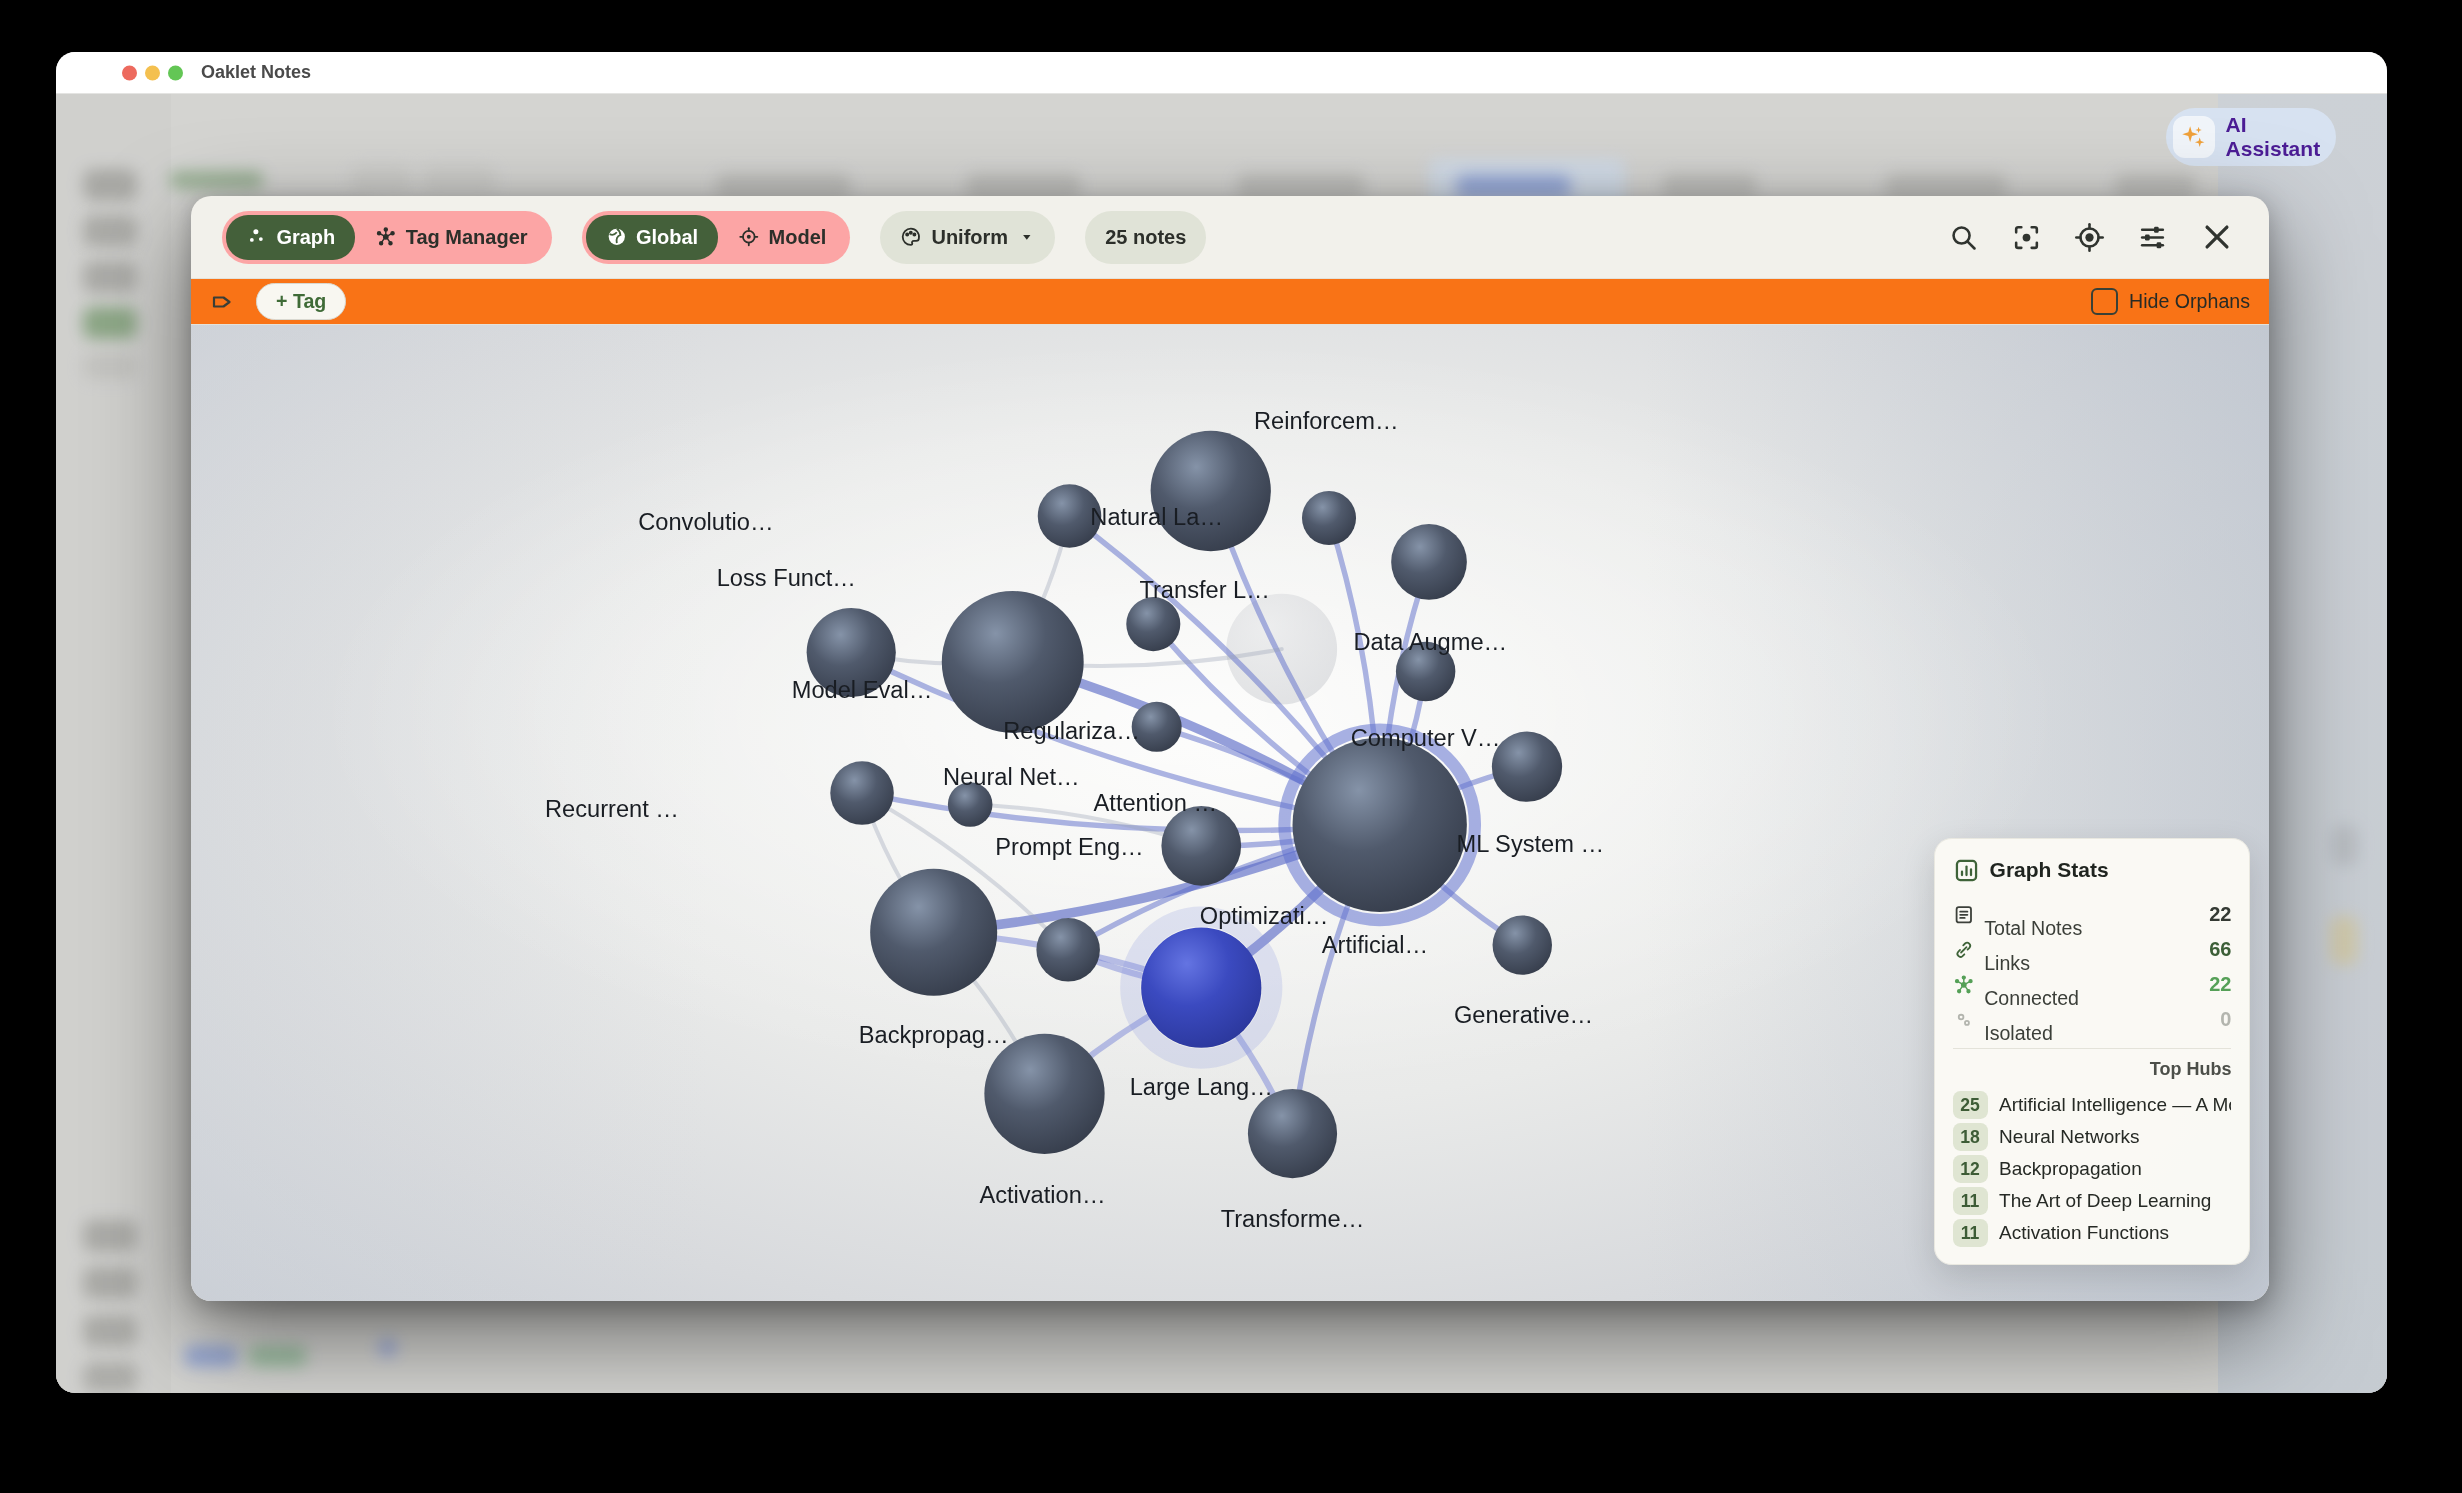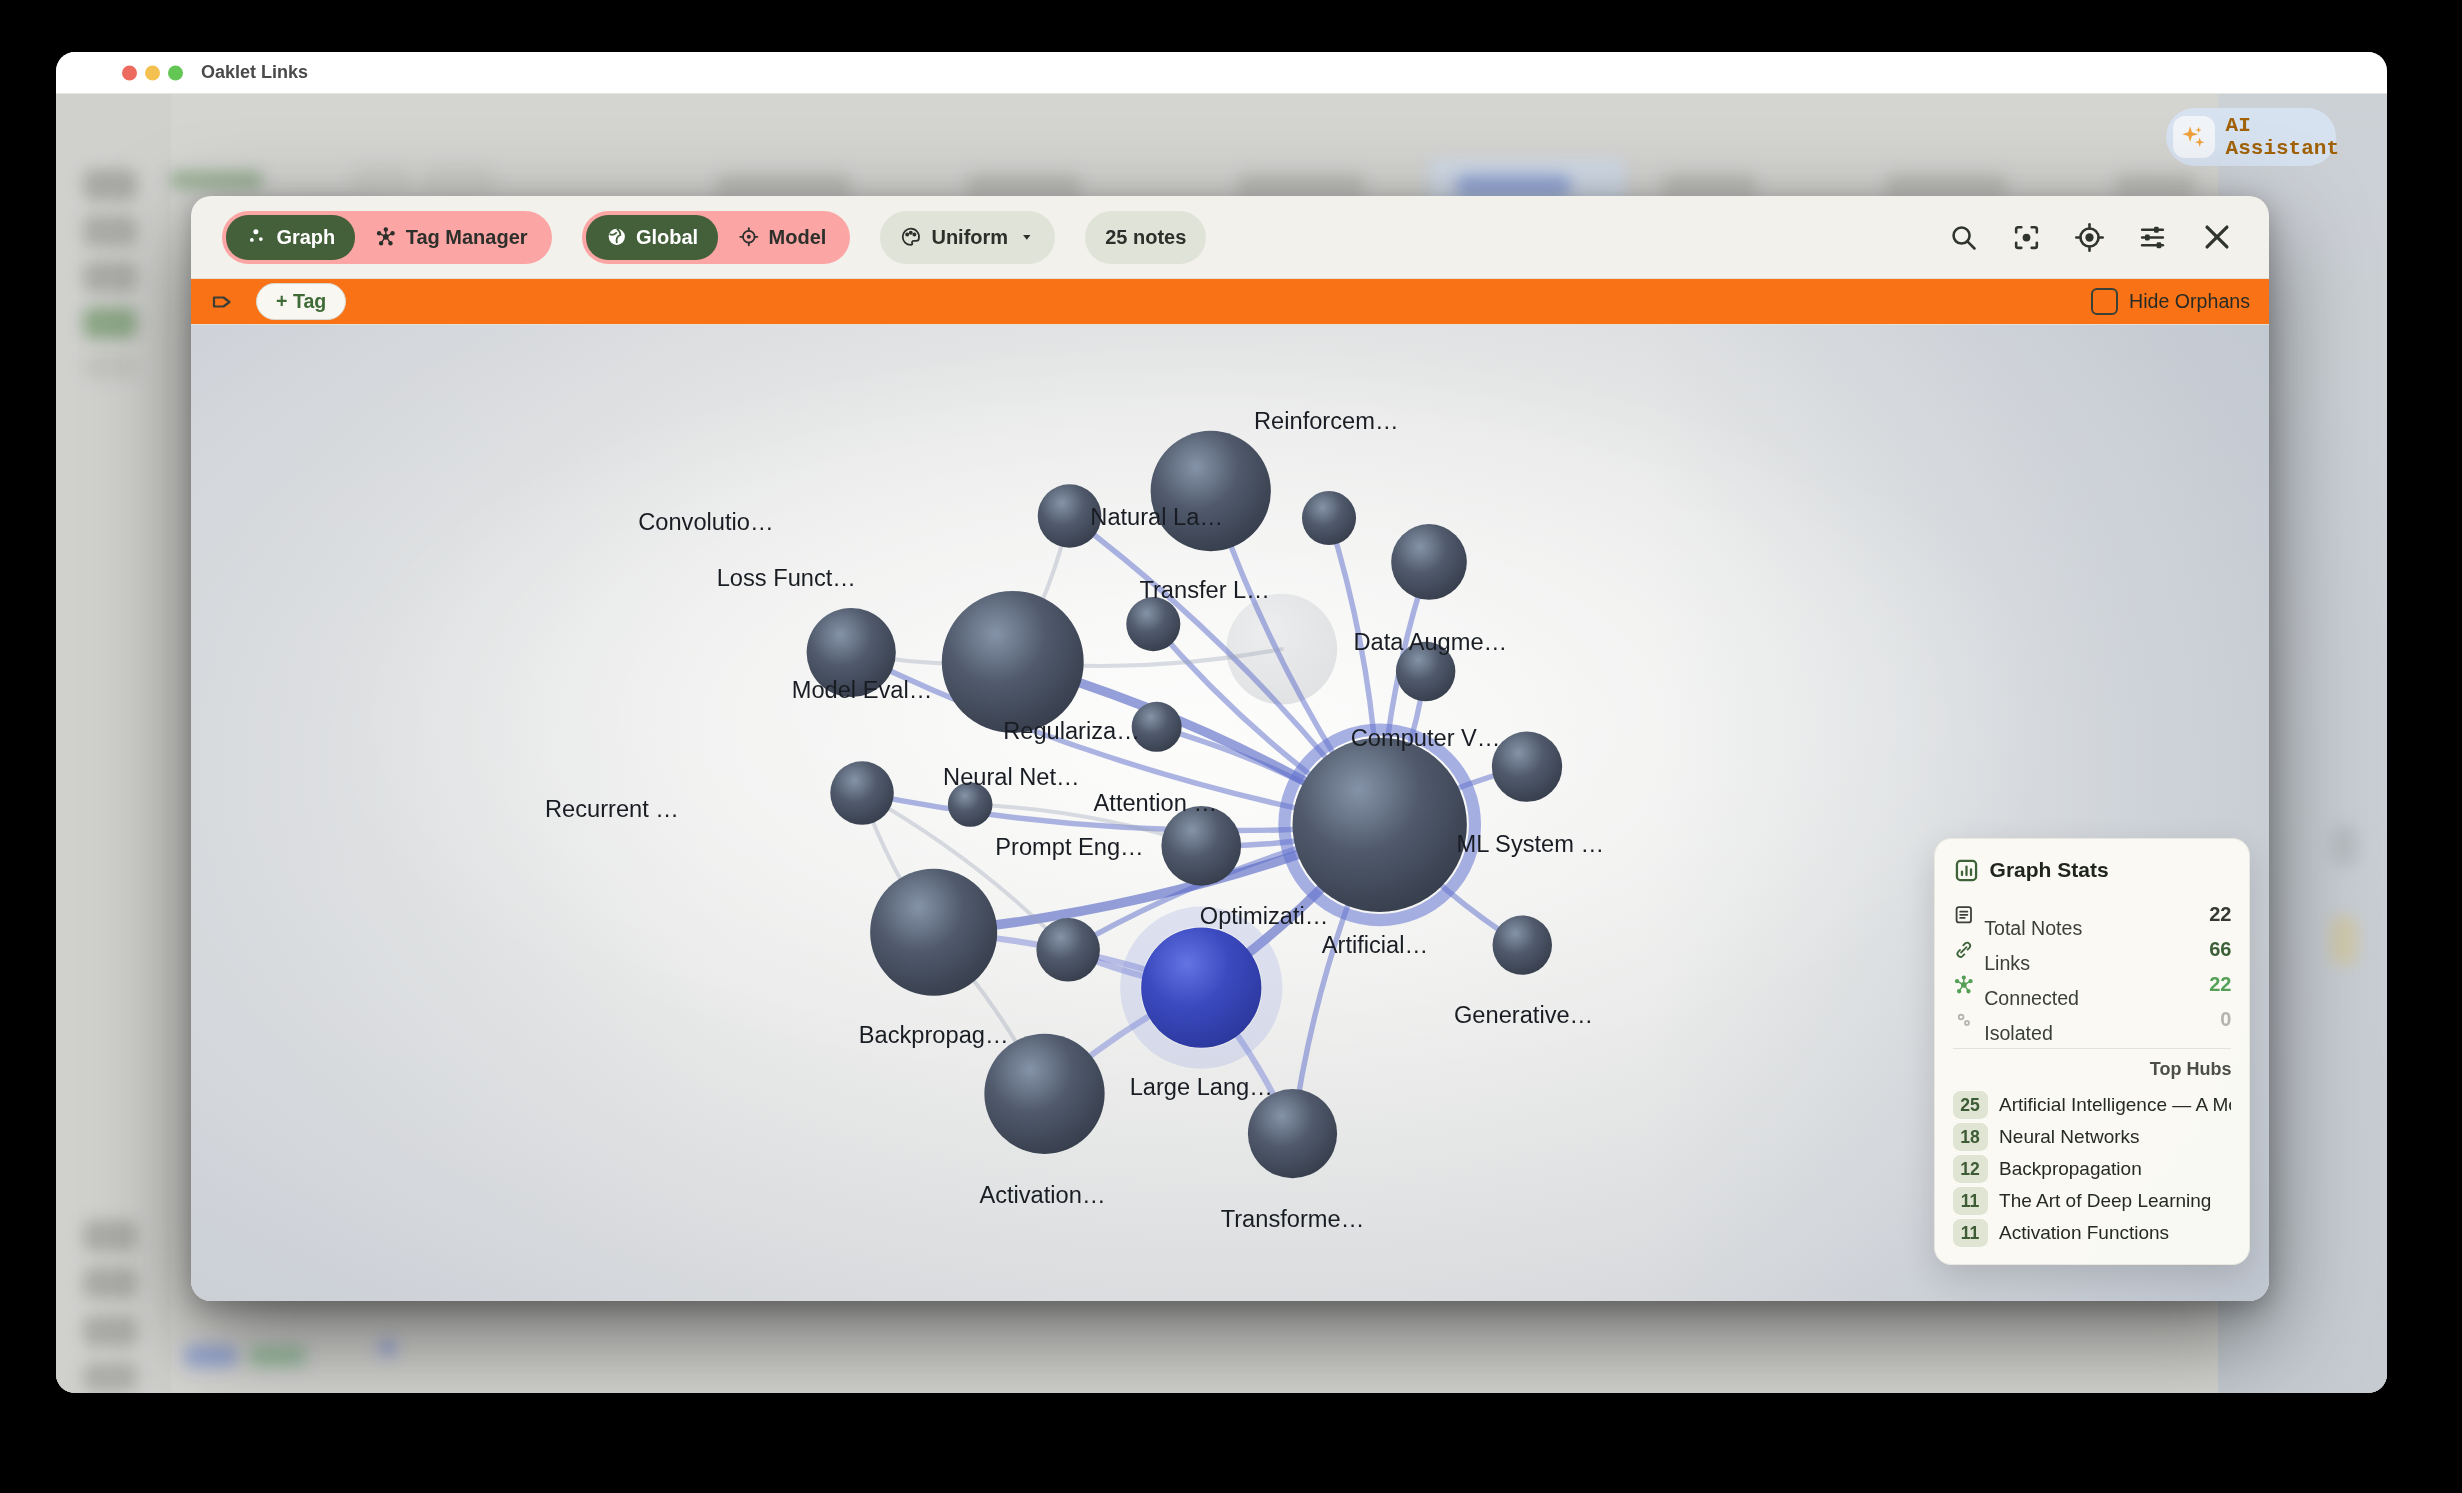--- a/index.html
+++ b/index.html
@@ -17,21 +17,21 @@
   .app-bg{position:absolute;left:0;top:41px;right:0;bottom:0;background:#c7c7c5;}
   .sidebar-strip{position:absolute;left:0;top:0;bottom:0;width:115px;background:#c1c1bf;}
   .right-strip{position:absolute;left:2162px;right:0;top:0;bottom:0;
                background:linear-gradient(180deg,#bcc3cc,#b2bac5);}
   .blob{position:absolute;filter:blur(7.4px);border-radius:9.5px;}
   .scrim{position:absolute;inset:0;background:rgba(238,238,235,0.32);}
   .ai-btn{position:absolute;left:2110px;top:15px;width:170px;height:58px;background:#d7e2f1;
           border-radius:30px;display:flex;align-items:center;gap:10.8px;padding:0 6.8px;box-sizing:border-box;}
   .ai-spark{width:42px;height:42px;border-radius:12px;background:rgba(255,255,255,0.65);
             display:flex;align-items:center;justify-content:center;}
-  .ai-label{font-size:21px;font-weight:bold;color:#a16207;font-family:Liberation Mono, monospace;}
+  .ai-label{font-size:21px;font-weight:bold;color:#4c1d95;}
 
   
   .modal{position:absolute;left:135px;top:144px;width:2078px;height:1105px;background:#f2f1eb;
          border-radius:20px;box-shadow:0 34px 95px rgba(0,0,0,.5),0 6.8px 27px rgba(0,0,0,.25);
          z-index:10;display:flex;flex-direction:column;}
   .m-toolbar{height:82px;display:flex;align-items:center;padding:0 31px;gap:30px;
              border-bottom:1.4px solid #e3e2da;flex:none;}
   .seg{display:flex;align-items:center;background:#fca5a5;border-radius:27px;padding:4px;height:53px;
        box-sizing:border-box;}
   .seg-btn{display:flex;align-items:center;gap:8.8px;height:45px;padding:0 20px;border-radius:22px;
@@ -82,21 +82,21 @@
   .hub-name{font-size:19px;color:#262a25;white-space:nowrap;overflow:hidden;}
 </style>
 </head>
 <body>
 
 <div class="window">
   <div class="titlebar">
     <span class="tl red"></span>
     <span class="tl yellow"></span>
     <span class="tl green"></span>
-    <span class="win-title">Oaklet Links</span>
+    <span class="win-title">Oaklet Notes</span>
   </div>
 
   <div class="app-bg">
     <div class="sidebar-strip"></div>
     <div class="right-strip"></div>
     <div id="blobs">
         <div class="blob" style="left: 660px; top: 80px; width: 135px; height: 26px; background: rgb(143, 143, 139); opacity: 0.55;"></div>
         <div class="blob" style="left: 910px; top: 80px; width: 115px; height: 26px; background: rgb(143, 143, 139); opacity: 0.55;"></div>
         <div class="blob" style="left: 1181px; top: 80px; width: 128px; height: 26px; background: rgb(143, 143, 139); opacity: 0.55;"></div>
         <div class="blob" style="left: 1606px; top: 80px; width: 95px; height: 26px; background: rgb(143, 143, 139); opacity: 0.55;"></div>

